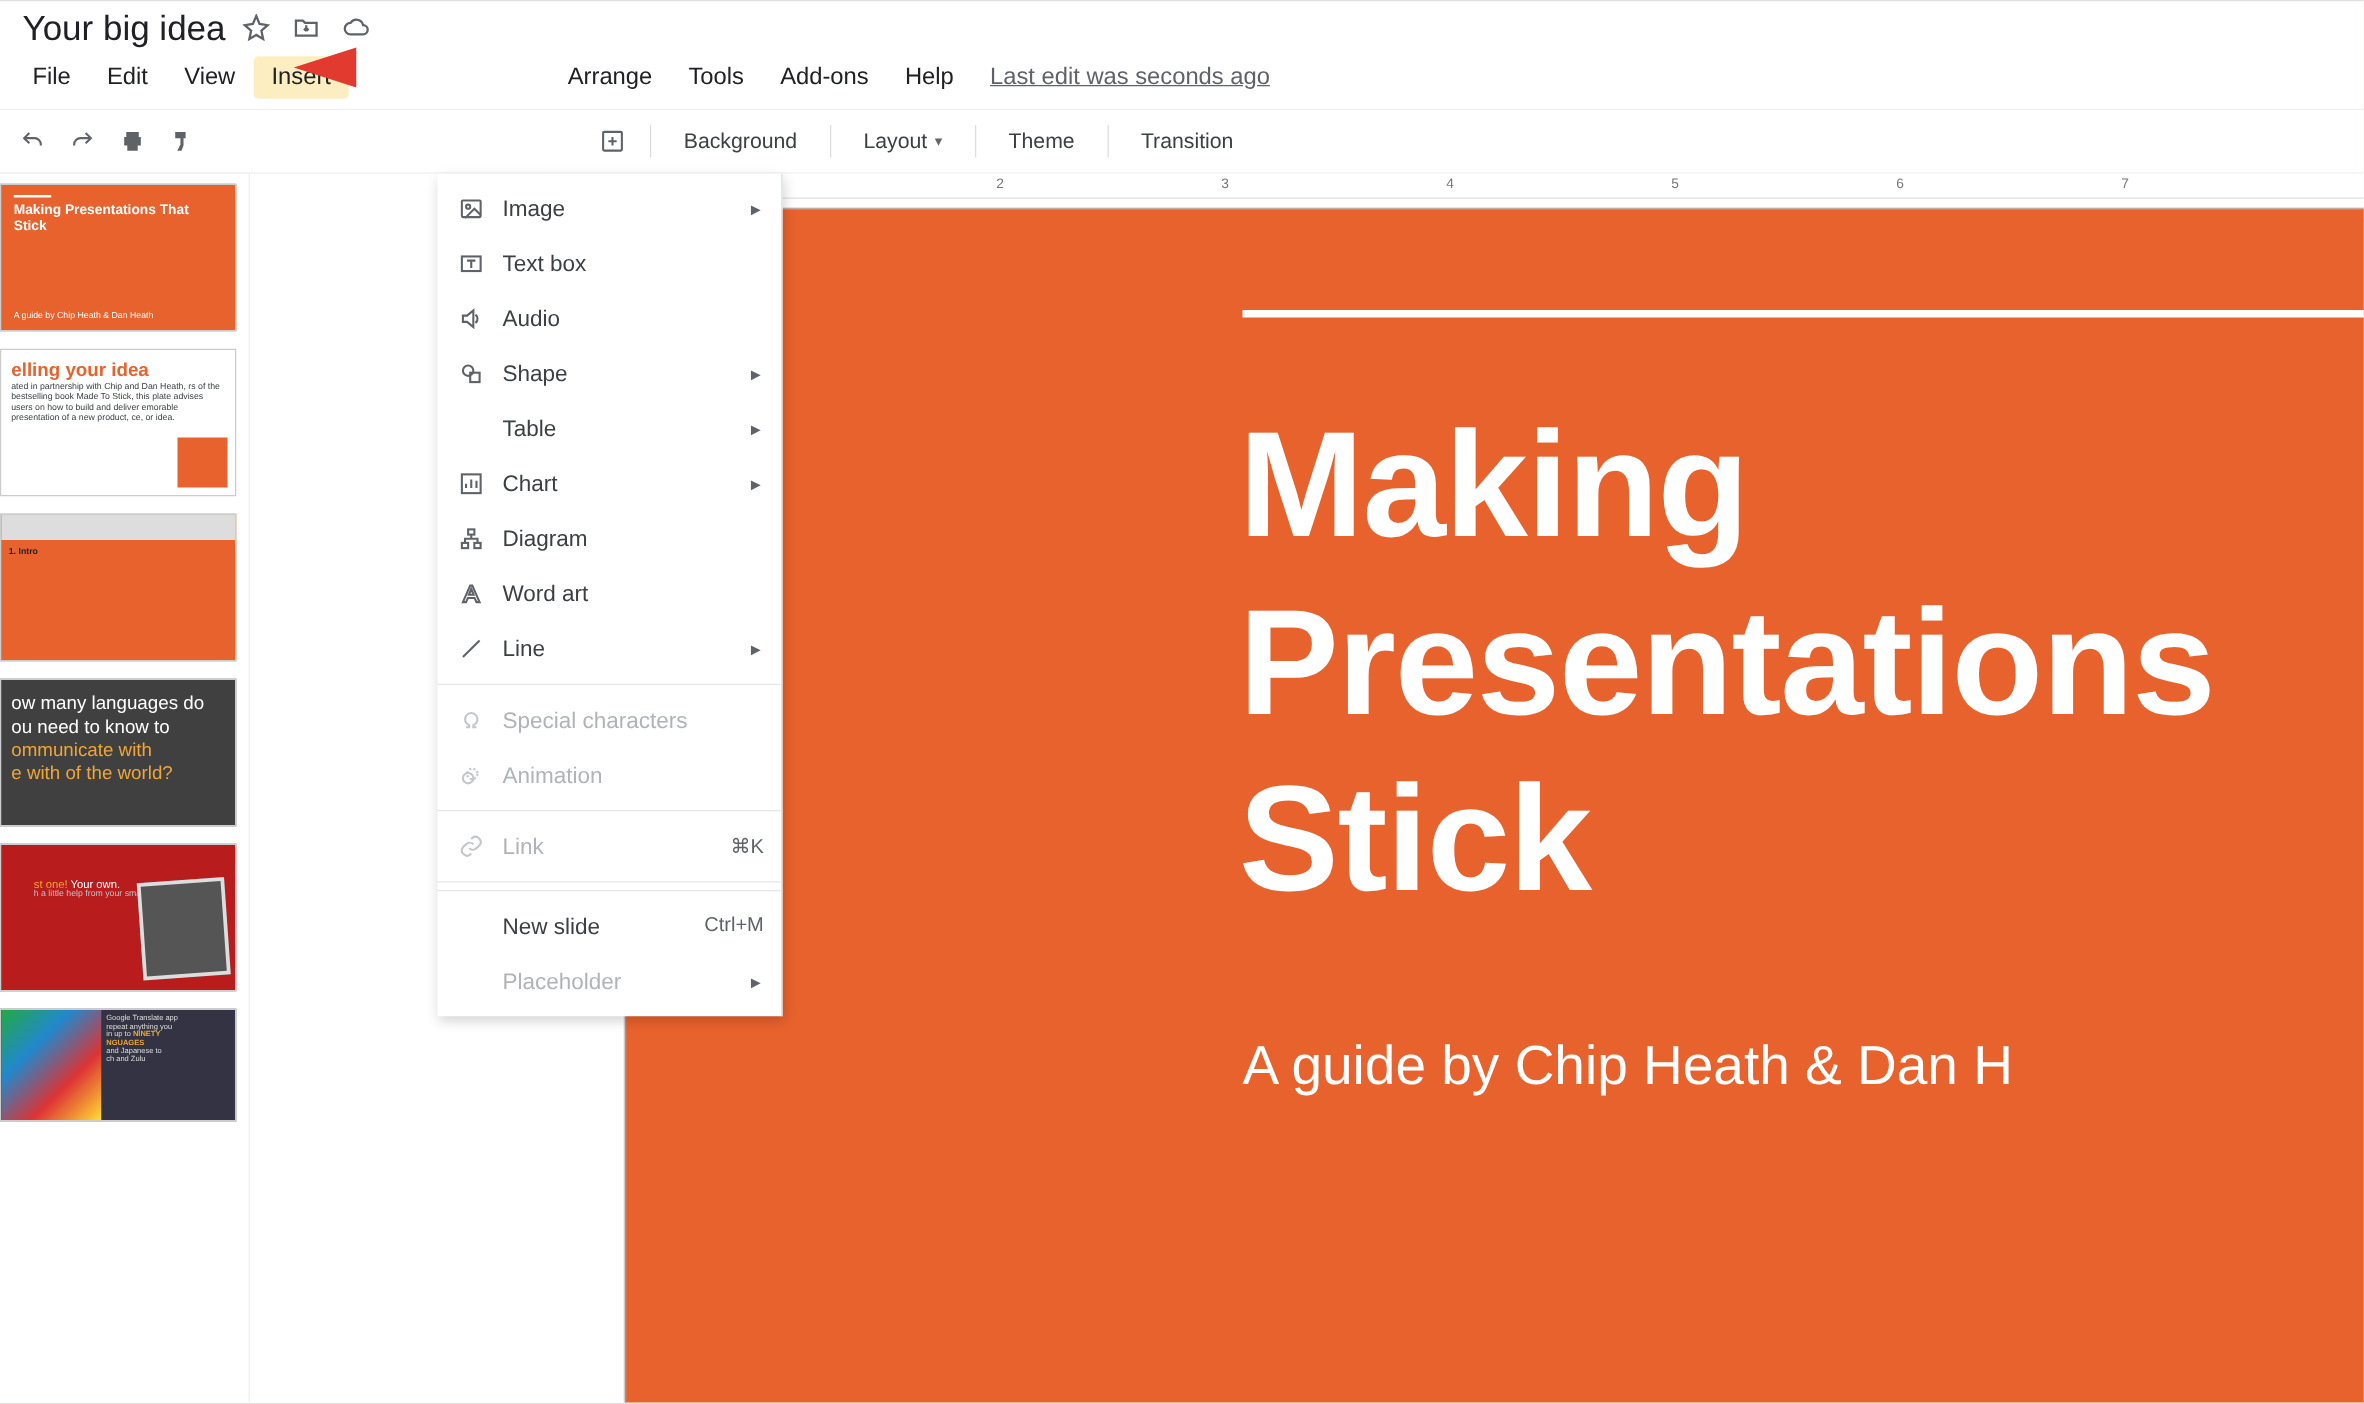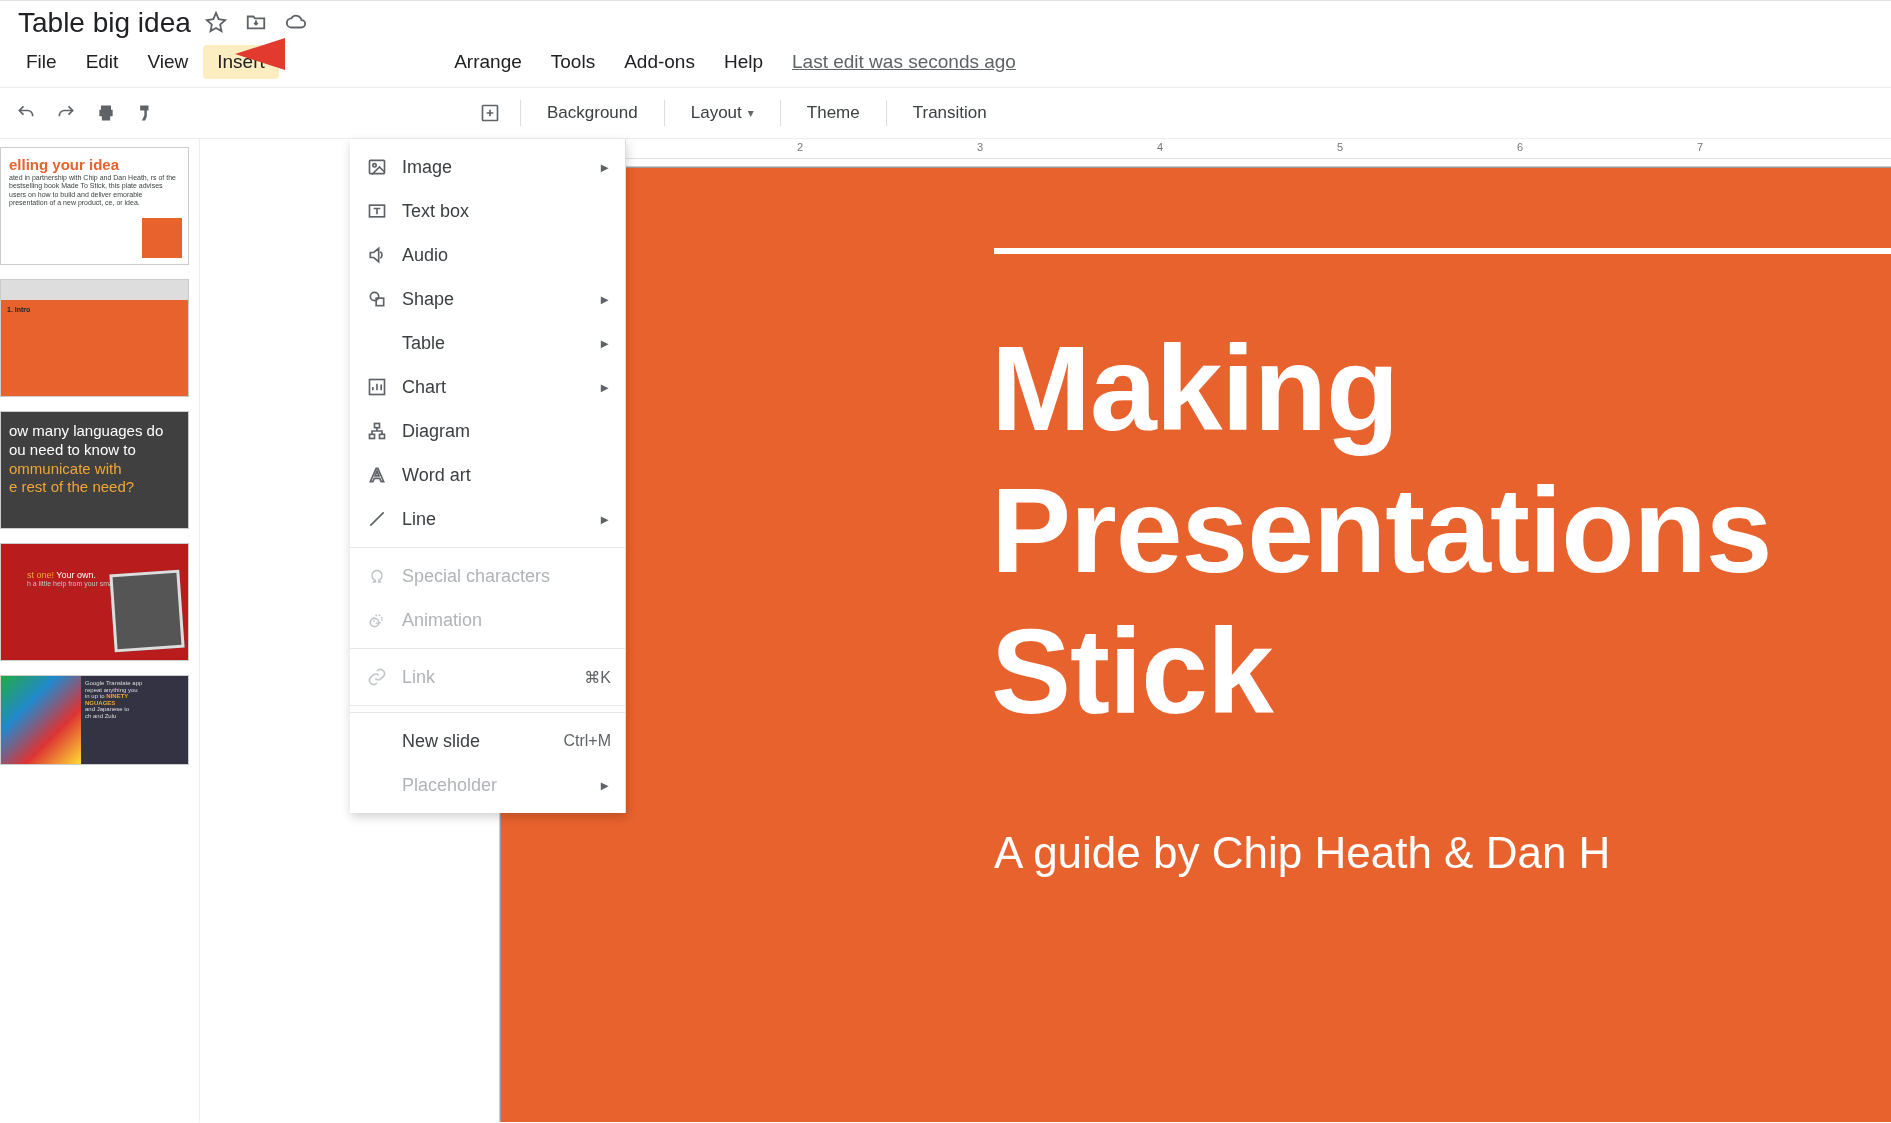--- a/index.html
+++ b/index.html
@@ -192,21 +192,21 @@
     top:0;
     width:280px;
     height:100%;
     z-index:30;
   }
 </style>
 </head>
 <body>
 
 <div class="titlebar">
-  <span class="doc-title">Table big idea</span>
+  <span class="doc-title">Your big idea</span>
   <span class="title-icons">
     <span>
       <svg viewBox="0 0 24 24" fill="none" stroke="currentColor" stroke-width="2">
           <path d="M12 2l2.9 6.9L22 10l-5.5 4.8L18 22l-6-3.5L6 22l1.5-7.2L2 10l7.1-1.1z"></path>
         </svg>
     </span>
     <span>
       <svg viewBox="0 0 24 24" fill="none" stroke="currentColor" stroke-width="2">
           <path d="M3 6h6l2 2h10v11H3z"></path>
           <path d="M12 10v5m0 0l-2-2m2 2l2-2"></path>
@@ -279,36 +279,43 @@
     </span>
   <span class="sep"></span>
   <span class="ttext">Theme</span>
   <span class="sep"></span>
   <span class="ttext">Transition</span>
 </div>
 
 <div class="workspace">
 
   <div class="film">
+    <div class="thumb t1">
+      <div>
+        <div style="height:2px;background:#fff;width:30px;margin-bottom:4px"></div>
+        <div class="tt">Making Presentations That Stick</div>
+      </div>
+      <div class="ts">A guide by Chip Heath &amp; Dan Heath</div>
+    </div>
     <div class="thumb t2">
       <div class="h">elling your idea</div>
       <div>ated in partnership with Chip and Dan Heath, rs of the bestselling book Made To Stick, this plate advises users on how to build and deliver emorable presentation of a new product, ce, or idea.</div>
       <div class="book"></div>
     </div>
     <div class="thumb t3">
       <div class="hdr"></div>
       <div class="body">
         <b>1. Intro</b>
       </div>
     </div>
     <div class="thumb t4">
       <span>ow many languages do</span>
       <span>ou need to know to</span><br>
       <span class="o">ommunicate with</span><br>
-      <span class="o">e rest of the need?</span>
+      <span class="o">e with of the world?</span>
     </div>
     <div class="thumb t5">
       <div class="hl"><span class="o">st one!</span><span> Your own.</span></div>
       <div class="hs">h a little help from your smart phone!</div>
       <div class="ph"></div>
     </div>
     <div class="thumb t6">
       <div class="flags"></div>
       <div class="txt">
         <span>Google Translate app</span><br>

